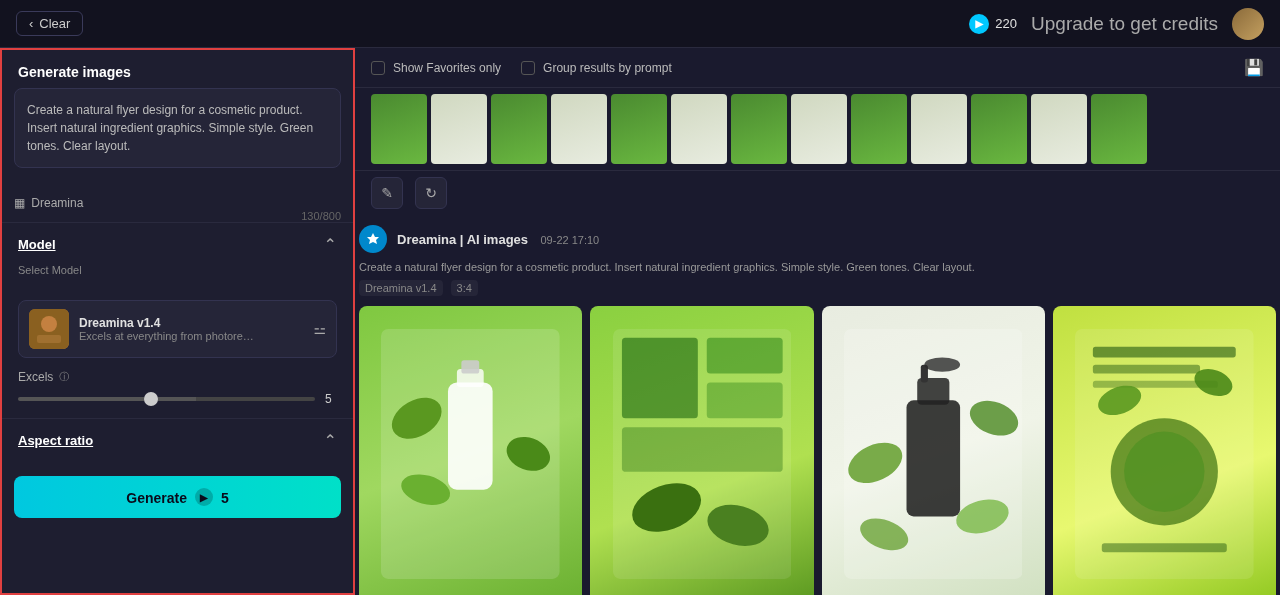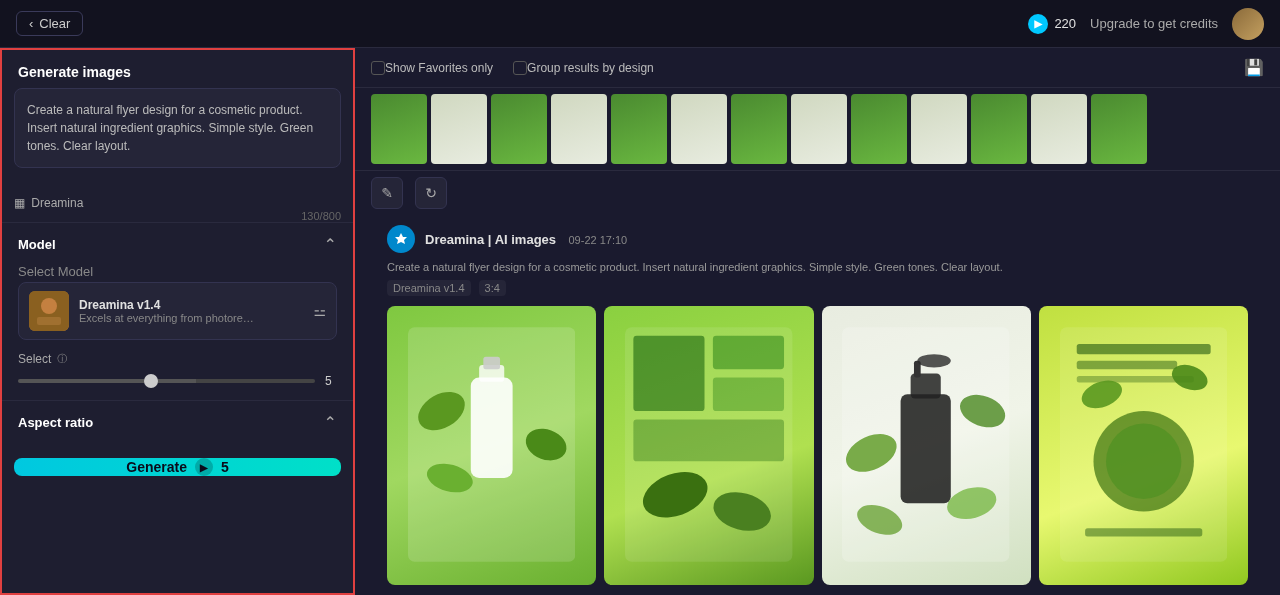--- a/index.html
+++ b/index.html
@@ -56,21 +56,21 @@
       border-radius: 50%;
       display: flex;
       align-items: center;
       justify-content: center;
       font-size: 10px;
       color: #fff;
       font-weight: bold;
     }
     .upgrade-btn {
       color: #aaa;
-      font-size: 13px;
+      font-size: 19px;
       cursor: pointer;
       text-decoration: none;
     }
     .avatar {
       width: 32px;
       height: 32px;
       border-radius: 50%;
       background: linear-gradient(135deg, #8a6a3a, #c4a060);
       overflow: hidden;
     }
@@ -137,30 +137,31 @@
     .section-header {
       display: flex;
       align-items: center;
       justify-content: space-between;
       margin-bottom: 10px;
     }
     .section-title {
       font-size: 13px;
       font-weight: 600;
       color: #fff;
+      text-decoration: underline;
     }
     .section-toggle {
       font-size: 16px;
       color: #aaa;
       cursor: pointer;
     }
     .select-model-label {
-      font-size: 13px;
+      font-size: 11px;
       color: #888;
-      margin-bottom: 3px;
+      margin-bottom: 24px;
     }
     .model-item {
       display: flex;
       align-items: center;
       gap: 10px;
       background: #252538;
       border-radius: 8px;
       padding: 8px 10px;
       border: 1px solid #333350;
     }
@@ -257,26 +258,27 @@
       cursor: pointer;
       padding: 4px 0;
     }
 
     
     .generate-btn {
       margin: 10px 12px 12px;
       background: linear-gradient(90deg, #00c8e0, #00e0c8);
       border: none;
       border-radius: 8px;
+      padding: 12px;
       font-size: 14px;
       font-weight: 600;
       color: #0a0a1a;
       cursor: pointer;
       display: flex;
-      align-items: center;
+      align-items: flex-end;
       justify-content: center;
       gap: 8px;
       width: calc(100% - 24px);
     }
     .generate-icon {
       display: flex;
       align-items: center;
       justify-content: center;
       width: 18px;
       height: 18px;
@@ -299,20 +301,21 @@
       padding: 10px 16px;
       display: flex;
       align-items: center;
       gap: 20px;
       border-bottom: 1px solid #2a2a3e;
       flex-shrink: 0;
     }
     .toolbar-item {
       display: flex;
       align-items: center;
+      gap: 8px;
       font-size: 12px;
       color: #bbb;
       cursor: pointer;
     }
     .checkbox-fake {
       width: 14px;
       height: 14px;
       border: 1px solid #555;
       border-radius: 3px;
       background: transparent;
@@ -371,21 +374,21 @@
       justify-content: center;
       cursor: pointer;
       font-size: 14px;
       color: #aaa;
     }
 
     
     .result-section {
       flex: 1;
       overflow-y: auto;
-      padding: 0 32px 16px;
+      padding: 0 4px 16px;
     }
     .result-header {
       display: flex;
       align-items: center;
       gap: 10px;
       padding: 10px 0 6px;
     }
     .result-icon {
       width: 28px;
       height: 28px;
@@ -507,21 +510,21 @@
         </div>
         <div class="model-info">
           <div class="model-name">Dreamina v1.4</div>
           <div class="model-desc">Excels at everything from photoreali...</div>
         </div>
         <span class="model-settings-icon">⚍</span>
       </div>
 
       <div style="margin-top:12px;">
         <div class="quality-row">
-          <span class="quality-label">Select</span>
+          <span class="quality-label">Excels</span>
           <span class="quality-info">ⓘ</span>
         </div>
         <div class="slider-row">
           <input type="range" class="slider" min="1" max="10" value="5" style="">
           <span class="slider-val">5</span>
         </div>
       </div>
     </div>
 
     <div class="section" style="padding-bottom:6px;">
@@ -541,21 +544,21 @@
 
   <div class="content-area">
 
     <div class="content-toolbar">
       <div class="toolbar-item">
         <div class="checkbox-fake"></div>
         <span>Show Favorites only</span>
       </div>
       <div class="toolbar-item">
         <div class="checkbox-fake"></div>
-        <span>Group results by design</span>
+        <span>Group results by prompt</span>
       </div>
       <div class="toolbar-spacer"></div>
       <span class="save-icon">💾</span>
     </div>
 
     <div class="thumb-strip">
       <div class="thumb-item thumb-green"></div>
       <div class="thumb-item thumb-white"></div>
       <div class="thumb-item thumb-green"></div>
       <div class="thumb-item thumb-white"></div>

